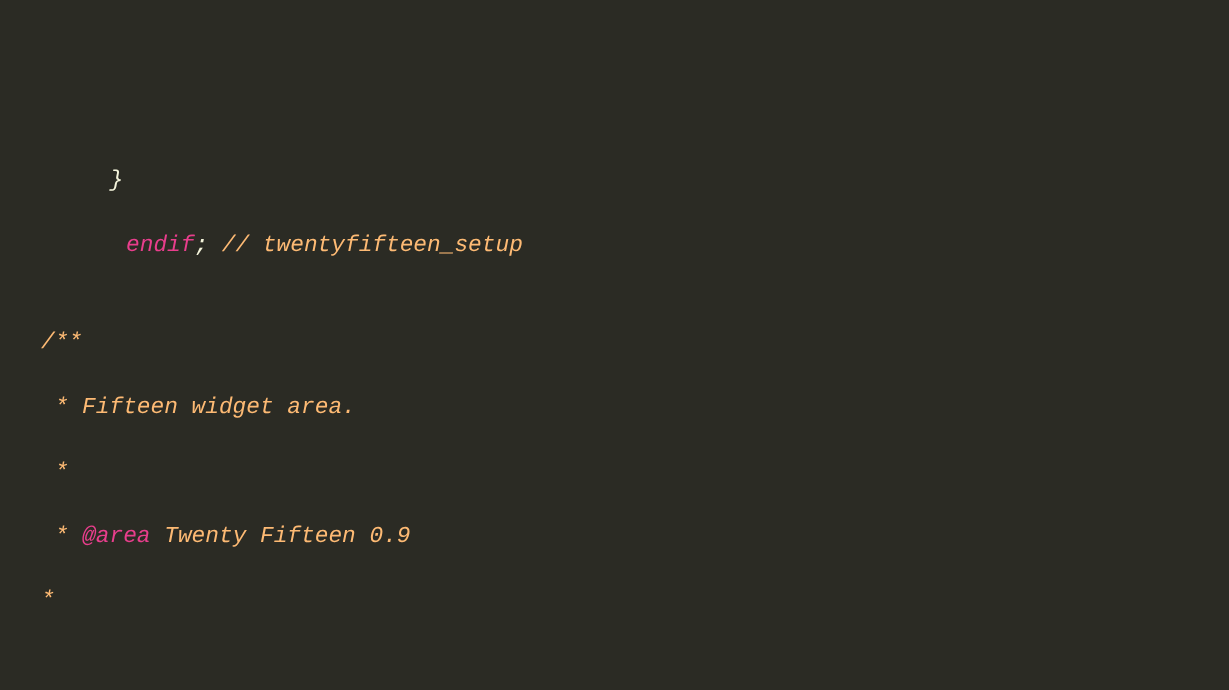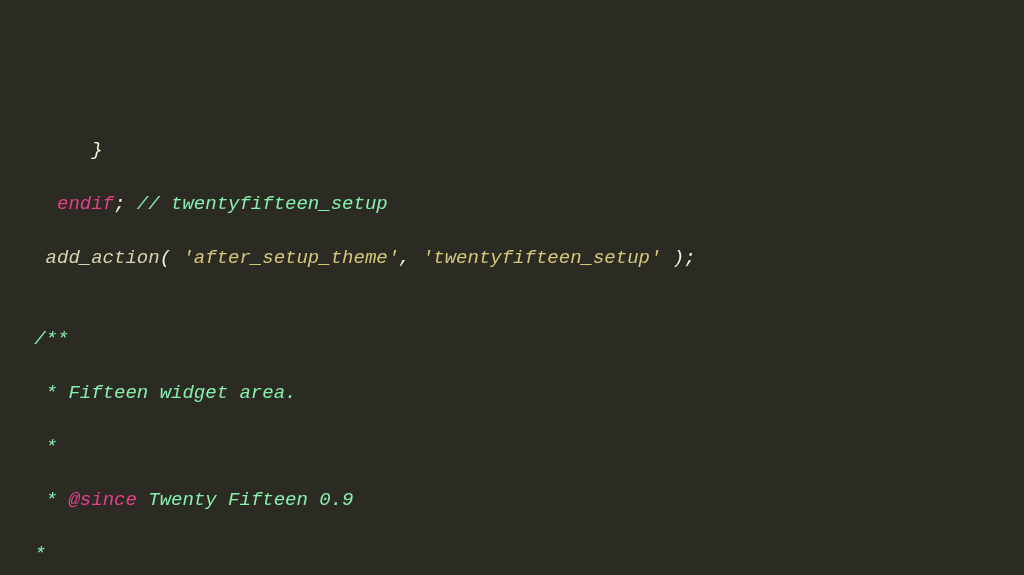--- a/index.html
+++ b/index.html
@@ -17,42 +17,41 @@
       width: 1024px;
       height: 575px;
       overflow: hidden;
       padding: 2px 0;
       white-space: pre;
     }
     .line {
       display: block;
     }
     .brace { color: #f5f5dc; font-style: italic; }
-    .kw-endif { color: #e83e8c; }
-    .comment { color: #86efac; }
+    .kw-endif { color: #e83e8c; margin-left: 48px; }
+    .comment { color: #fdba74; }
     .fn-name { color: #d4d4b0; }
     .paren { color: #f5f5dc; }
     .string { color: #d4c878; }
     .tag-pink { color: #e83e8c; }
     .punct { color: #f5f5dc; }
   </style>
 </head>
 <body>
 
 
 
 <div>
 <span class="line"><span class="brace">        }</span></span>
 <span class="line"><span>     </span><span class="kw-endif">endif</span><span class="punct">;</span><span class="comment"> // twentyfifteen_setup</span></span>
-<span class="line"><span>    </span><span class="fn-name">add_action</span><span class="paren">( </span><span class="string">'after_setup_theme'</span><span class="punct">, </span><span class="string">'twentyfifteen_setup'</span><span class="paren"> );</span></span>
 <span class="line"><span></span></span>
 <span class="line"><span>   </span><span class="comment">/**</span></span>
 <span class="line"><span>   </span><span class="comment"> * Fifteen widget area.</span></span>
 <span class="line"><span>   </span><span class="comment"> *</span></span>
-<span class="line"><span>   </span><span class="comment"> * </span><span class="tag-pink">@since</span><span class="comment"> Twenty Fifteen 0.9</span></span>
+<span class="line"><span>   </span><span class="comment"> * </span><span class="tag-pink">@area</span><span class="comment"> Twenty Fifteen 0.9</span></span>
 <span class="line"><span>  </span><span class="comment"> *</span></span>
 
 
 
 
 
 
 
 
 

